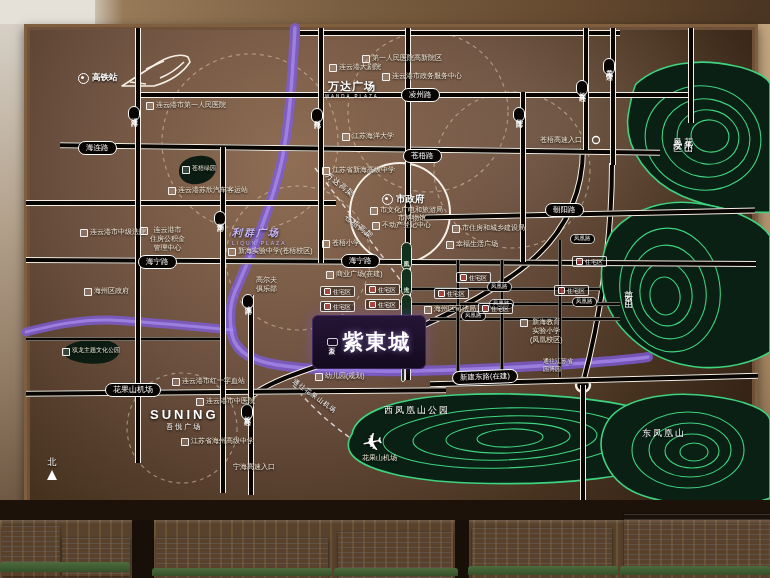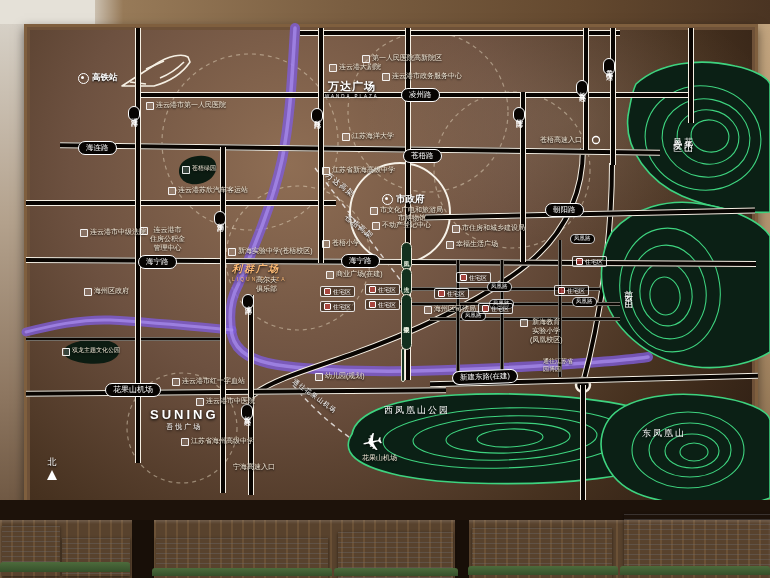--- a/index.html
+++ b/index.html
@@ -45,21 +45,21 @@
   .parklabel{color:#fff;font-size:9px;letter-spacing:2px;text-shadow:0 1px 3px #000;white-space:nowrap;}
   .diag{color:#fff;font-size:7.5px;letter-spacing:1px;text-shadow:0 1px 2px #000;white-space:nowrap;}
   
   .suning{width:90px;text-align:center;color:#fff;text-shadow:0 1px 3px #000;}
   .suning .en{font-size:5px;letter-spacing:3px;}
   .suning .script{font-family:"DejaVu Serif","Liberation Serif",serif;font-style:italic;font-size:17px;line-height:1;}
   .suning .cn{font-size:7.5px;letter-spacing:2px;}
   .wanda{color:#fff;text-shadow:0 1px 3px #000;text-align:center;}
   .wanda .cn{font-size:11px;font-weight:bold;letter-spacing:1px;font-family:Liberation Serif, serif;}
   .wanda .en{font-size:4.5px;letter-spacing:2px;}
-  .liqun{color:#fdba74;text-shadow:0 1px 3px #000;margin-top:36px;}
+  .liqun{color:#c4b5fd;text-shadow:0 1px 3px #000;}
   .liqun .cn{font-size:10px;font-weight:bold;font-style:italic;letter-spacing:2px;}
   .liqun .en{font-size:5px;letter-spacing:2px;}
   .wuyue{color:#fff;text-shadow:0 1px 3px #000;text-align:center;}
   .wuyue .en{font-size:13px;font-weight:bold;letter-spacing:3px;}
   .wuyue .cn{font-size:7px;letter-spacing:2px;}
   .station{display:flex;align-items:center;gap:3px;color:#fff;font-weight:bold;font-size:8.5px;text-shadow:0 1px 2px #000;}
   .ring{width:9px;height:9px;border:1.5px solid #fff;border-radius:50%;position:relative;}
   .ring:after{content:"";position:absolute;left:2px;top:2px;width:3px;height:3px;border-radius:50%;background:#fff;}
   .gov{display:flex;align-items:center;gap:3px;color:#fff;font-weight:bold;font-size:9.5px;text-shadow:0 1px 2px #000;}
   
@@ -270,20 +270,24 @@
   </div>
   <div class="abs plane" style="left:362px;top:428px">✈</div>
   <div class="abs poi" style="left:362px;top:454px">
       <span>花果山机场</span>
     </div>
   <div class="abs compass" style="left:47px;top:456px">
     <div>北</div>
     <div class="arrow"></div>
   </div>
 
+  <div class="abs project">
+    <span class="badge">万象</span>
+    <span class="name">紫東城</span>
+  </div>
   <div class="abs poi" style="left:315px;top:372px">
     <i class="ic"></i>
     <span>幼儿园(规划)</span>
   </div>
 
   <div class="abs poi" style="left:146px;top:101px">
       <i class="ic"></i>
       <span>连云港市第一人民医院</span>
     </div>
   <div class="abs poi" style="left:168px;top:186px">

